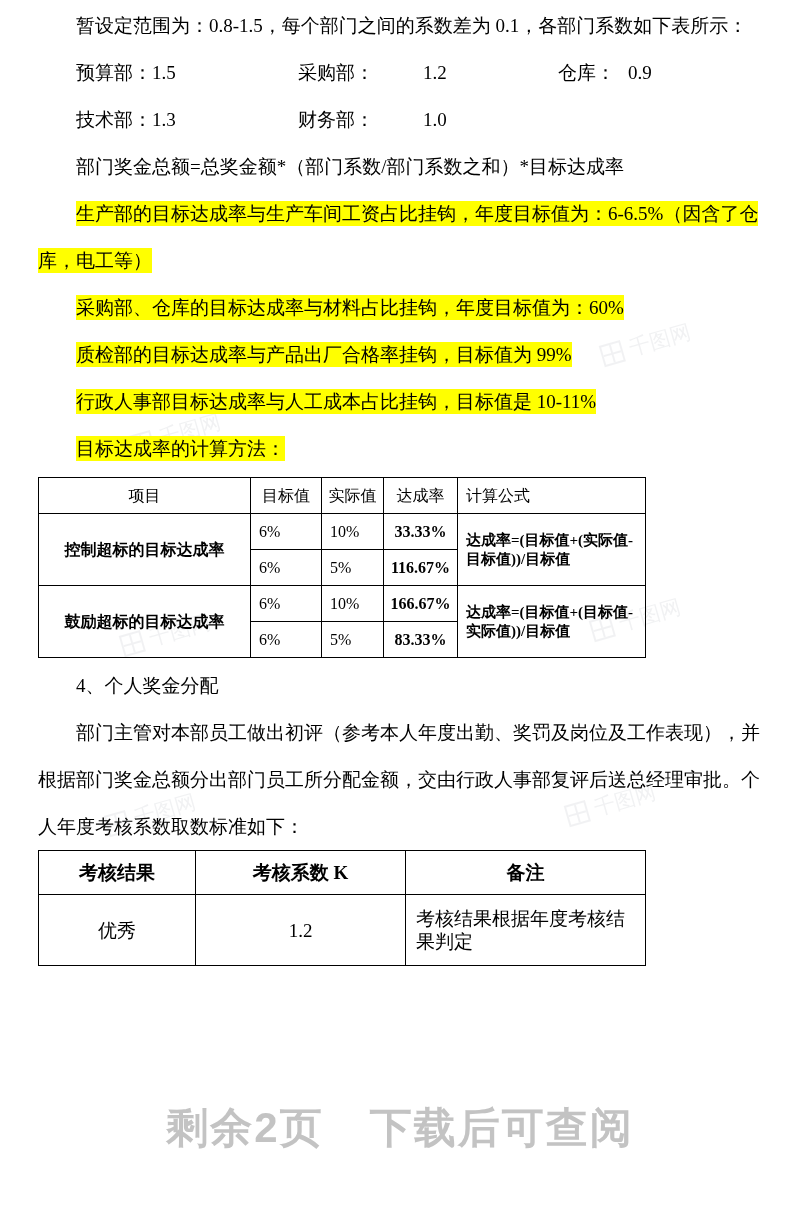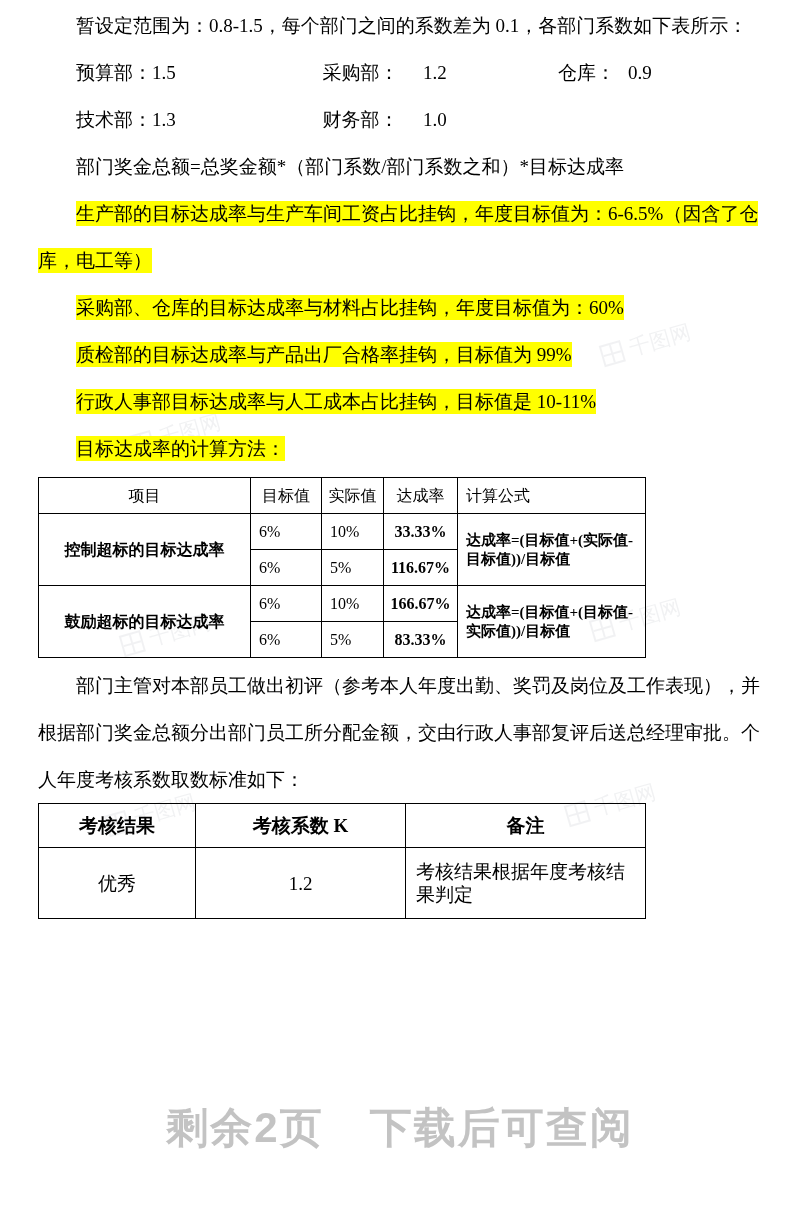--- a/index.html
+++ b/index.html
@@ -13,21 +13,21 @@
   p { margin:0; }
   .indent { text-indent:2em; }
   mark { background:#ffff00; color:inherit; padding:2px 0; }
 
   
   .dept-row { display:flex; line-height:47px; }
   .dept-cell { display:flex; }
   .dept-cell.c1 { width:260px; }
   .dept-cell.c1 .lbl { display:inline-block; min-width:105px; padding-left:38px; }
   .dept-cell.c2 { width:260px; }
-  .dept-cell.c2 .lbl { display:inline-block; min-width:125px;text-align:center; }
+  .dept-cell.c2 .lbl { display:inline-block; min-width:125px; }
   .dept-cell.c3 { flex:1; }
   .dept-cell.c3 .val { margin-left:13px; }
 
   
   table { border-collapse:collapse; width:608px; }
   td, th { border:1px solid #000; font-weight:normal; vertical-align:middle; }
 
   .t1 { margin:5px 0 4px 0; font-size:16px; line-height:19px; }
   .t1 th { text-align:center; padding:8px 4px; }
   .t1 th.left { text-align:left; padding-left:8px; }
@@ -169,20 +169,21 @@
         <td class="formula" rowspan="2">达成率=(目标值+(目标值-实际值))/目标值</td>
       </tr>
       <tr>
         <td class="val">6%</td>
         <td class="val">5%</td>
         <td class="rate">83.33%</td>
       </tr>
     </tbody>
   </table>
 
+  <p class="indent">4、个人奖金分配</p>
 
   <p class="indent">部门主管对本部员工做出初评（参考本人年度出勤、奖罚及岗位及工作表现），并根据部门奖金总额分出部门员工所分配金额，交由行政人事部复评后送总经理审批。个人年度考核系数取数标准如下：</p>
 
   <table class="t2">
     <colgroup>
       <col style="width:157px">
         <col style="width:210px">
         <col>
     </colgroup>
     <tbody>

